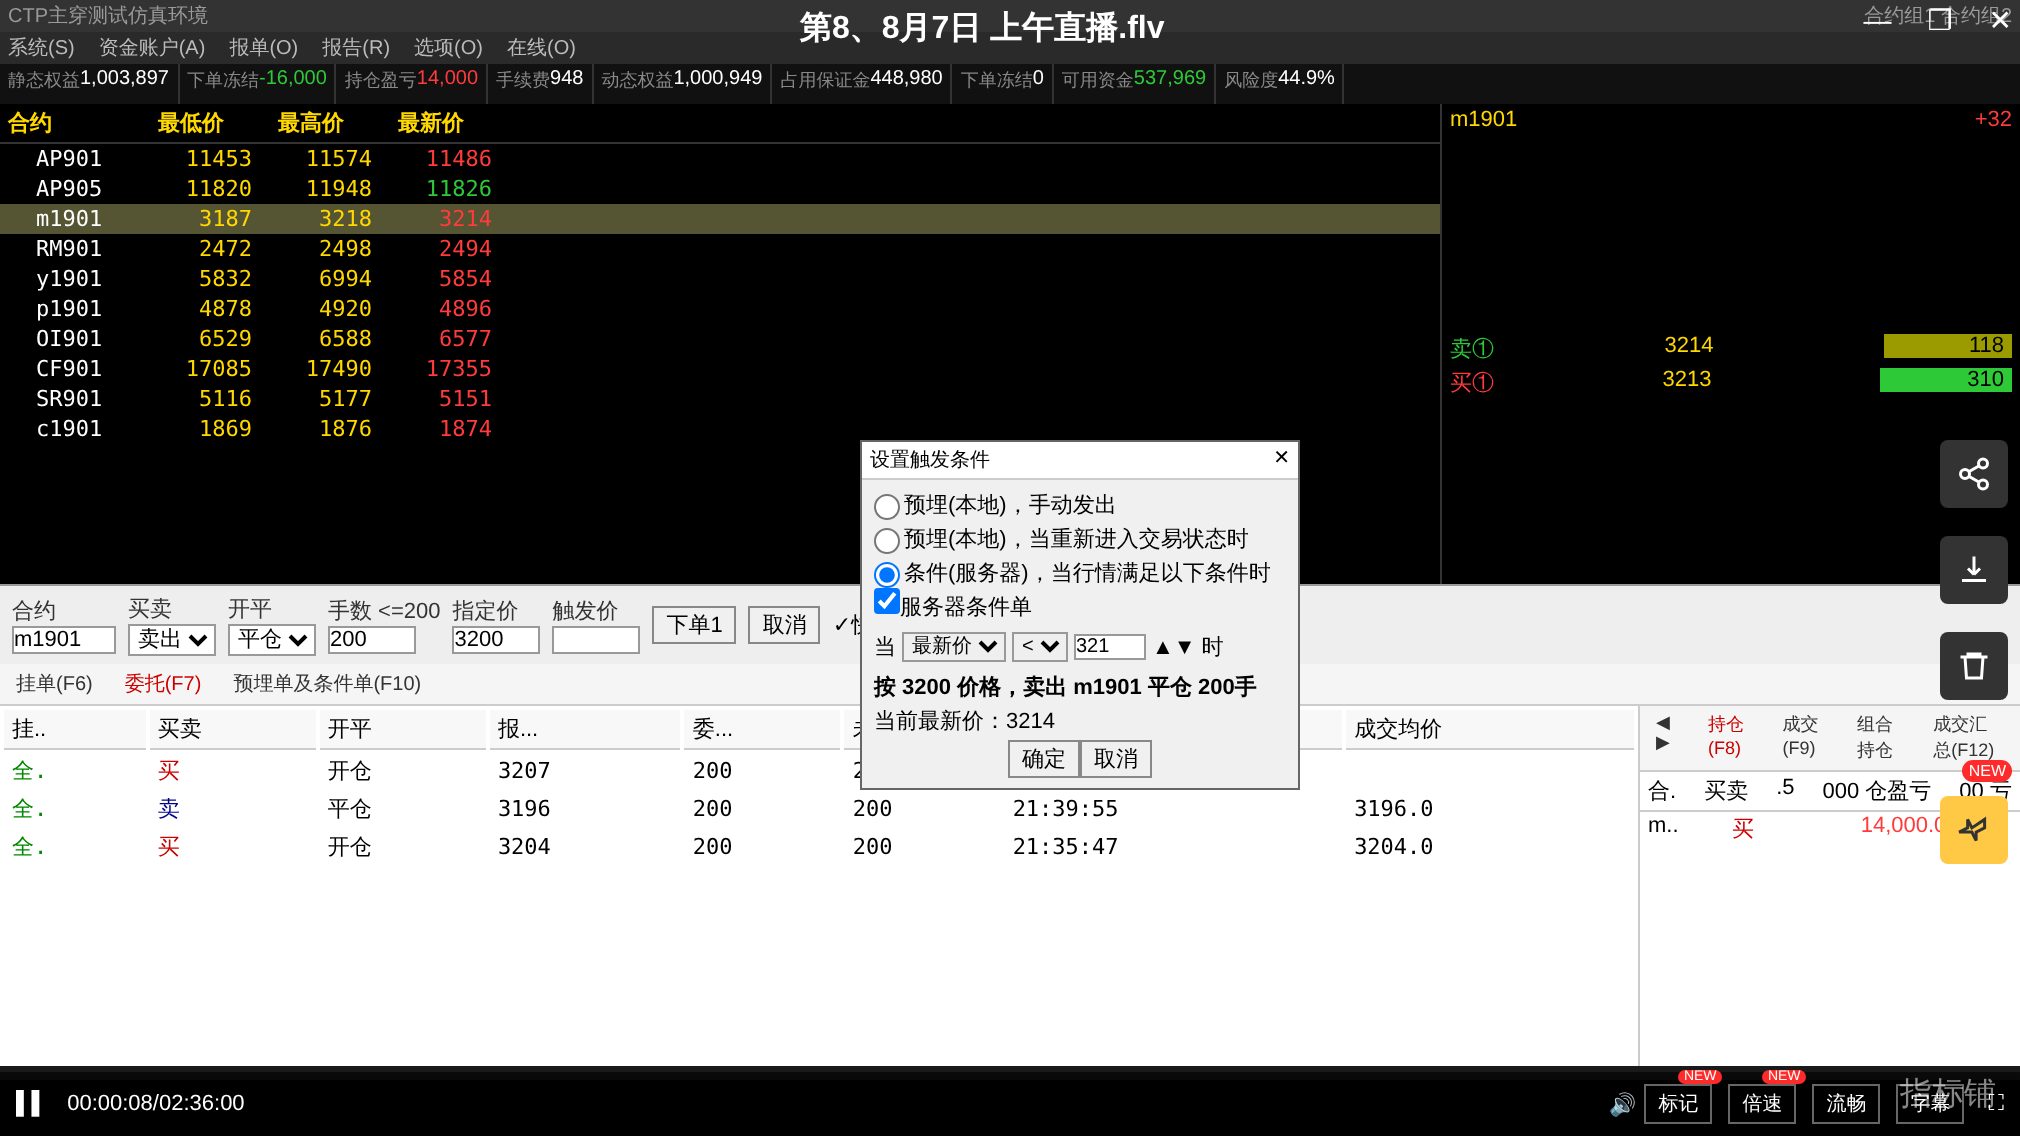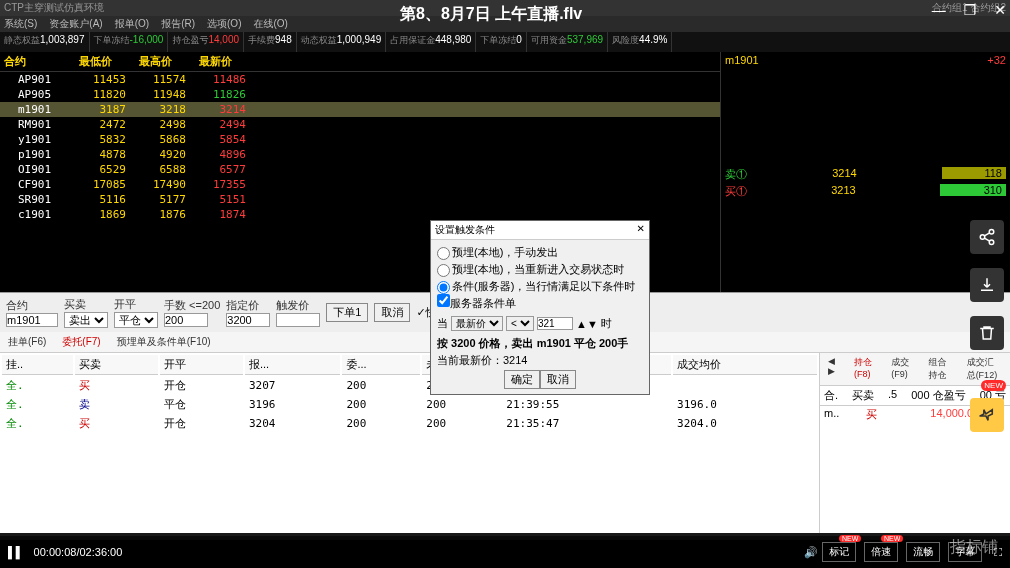--- a/index.html
+++ b/index.html
@@ -165,21 +165,21 @@
           </div>
           <div class="quote-row">
             <div class="qc1">RM901</div>
             <div class="qc2 yellow">2472</div>
             <div class="qc3 yellow">2498</div>
             <div class="qc4 red">2494</div>
           </div>
           <div class="quote-row">
             <div class="qc1">y1901</div>
             <div class="qc2 yellow">5832</div>
-            <div class="qc3 yellow">5868</div>
+            <div class="qc3 yellow">6994</div>
             <div class="qc4 red">5854</div>
           </div>
           <div class="quote-row">
             <div class="qc1">p1901</div>
             <div class="qc2 yellow">4878</div>
             <div class="qc3 yellow">4920</div>
             <div class="qc4 red">4896</div>
           </div>
           <div class="quote-row">
             <div class="qc1">OI901</div>

